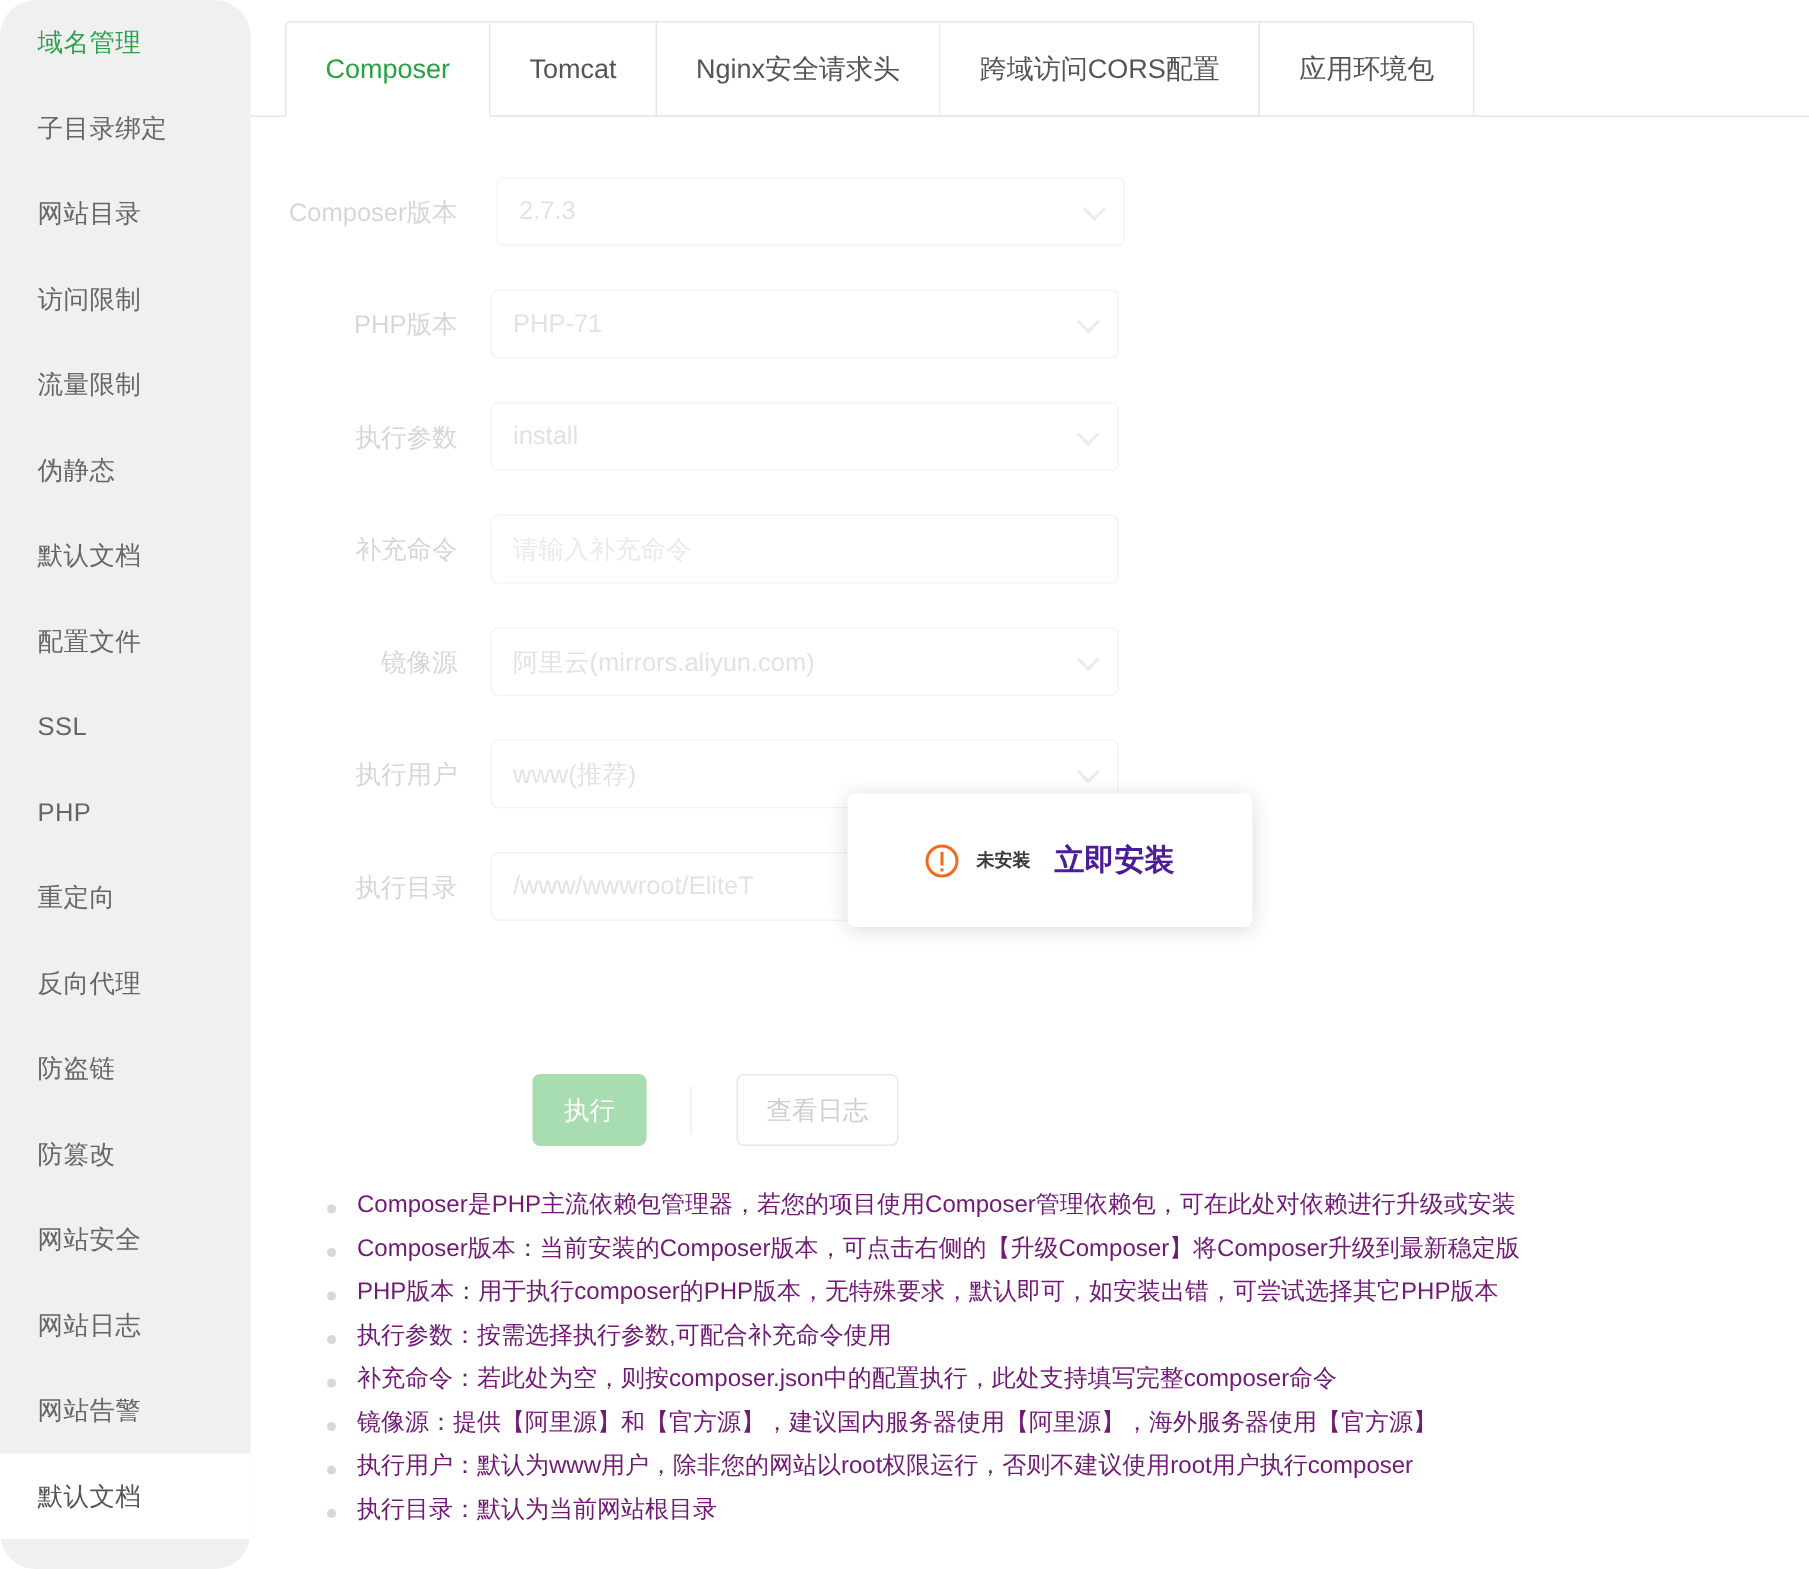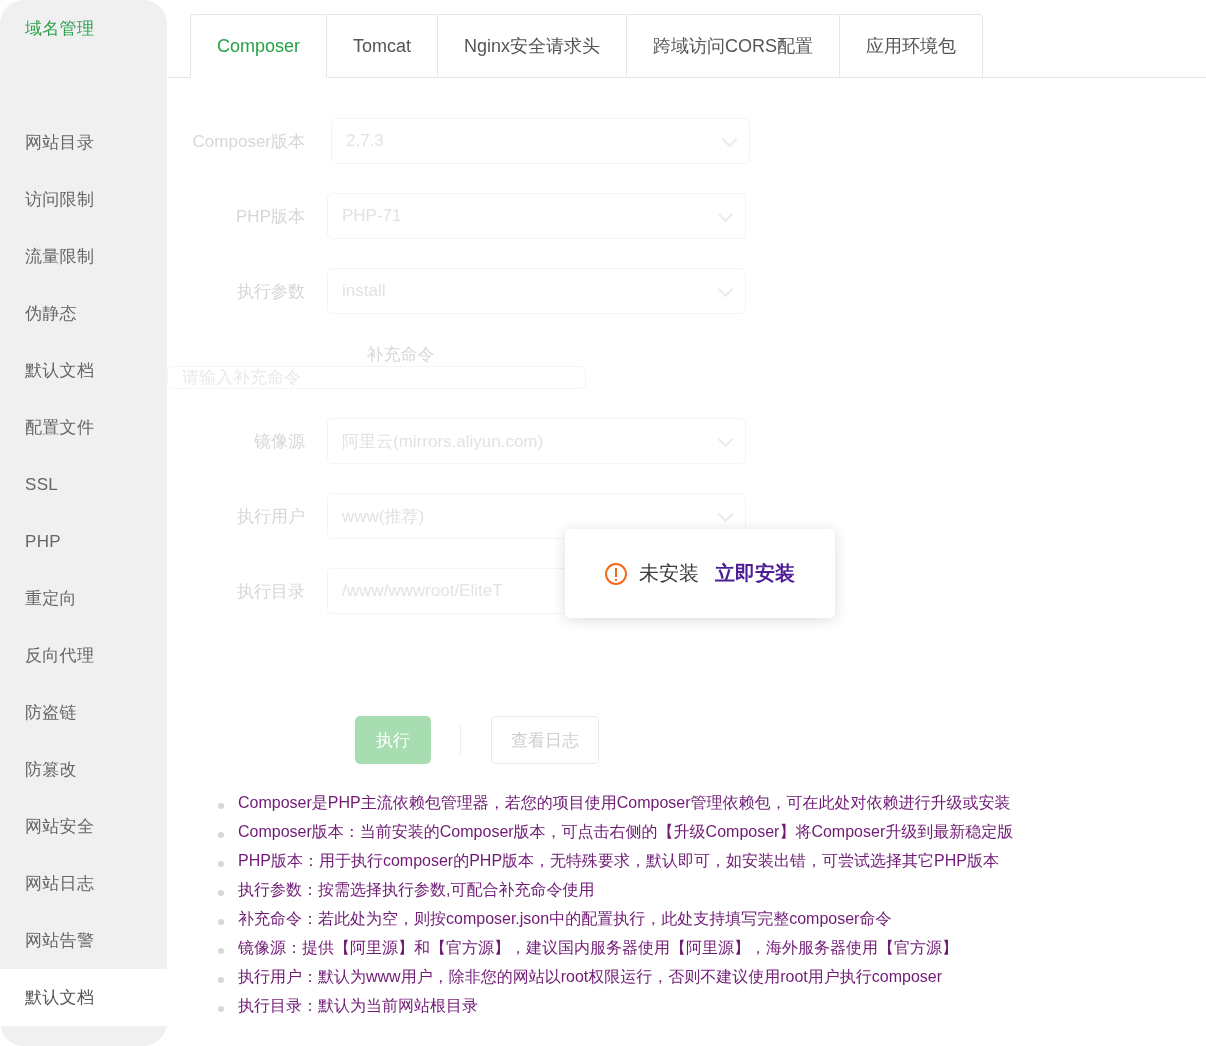--- a/index.html
+++ b/index.html
@@ -197,40 +197,43 @@
     background:#ef6c1f;
   }
   #warn-icon::after {
     content:"";
     position:absolute; left:50%; top:14px;
     width:2px; height:2px;
     margin-left:-1px;
     background:#ef6c1f;
   }
   #popup-status {
-    font-size:20px;
-    font-weight:normal;
+    font-size:12px;
+    font-weight:bold;
     color:#3b3b3b;
     margin-right:16px;
   }
   #popup-action {
     font-size:20px;
     font-weight:bold;
     color:#4c1d95;
     cursor:pointer;
   }
 </style>
 </head>
 <body>
 
 <div id="app">
 
   <nav id="sidebar">
       <div class="side-item active-green" style="top: 0px;">
         <span>域名管理</span>
+      </div>
+      <div class="side-item" style="top: 57px;">
+        <span>子目录绑定</span>
       </div>
       <div class="side-item" style="top: 114px;">
         <span>网站目录</span>
       </div>
       <div class="side-item" style="top: 171px;">
         <span>访问限制</span>
       </div>
       <div class="side-item" style="top: 228px;">
         <span>流量限制</span>
       </div>
@@ -309,21 +312,21 @@
           <span class="caret"></span>
         </div>
       </div>
       <div class="frow" style="top: 168px;">
         <div class="flabel">执行参数</div>
         <div class="fctrl" style="width: 419px;">
           <span>install</span>
           <span class="caret"></span>
         </div>
       </div>
-      <div class="frow" style="top: 243px; flex-direction: column;">
+      <div class="frow" style="top: 243px;">
         <div class="flabel">补充命令</div>
         <div class="fctrl" style="width: 419px;">
           <span style="color: rgb(204, 204, 204);">请输入补充命令</span>
         </div>
       </div>
       <div class="frow" style="top: 318px;">
         <div class="flabel">镜像源</div>
         <div class="fctrl" style="width: 419px;">
           <span>阿里云(mirrors.aliyun.com)</span>
           <span class="caret"></span>

